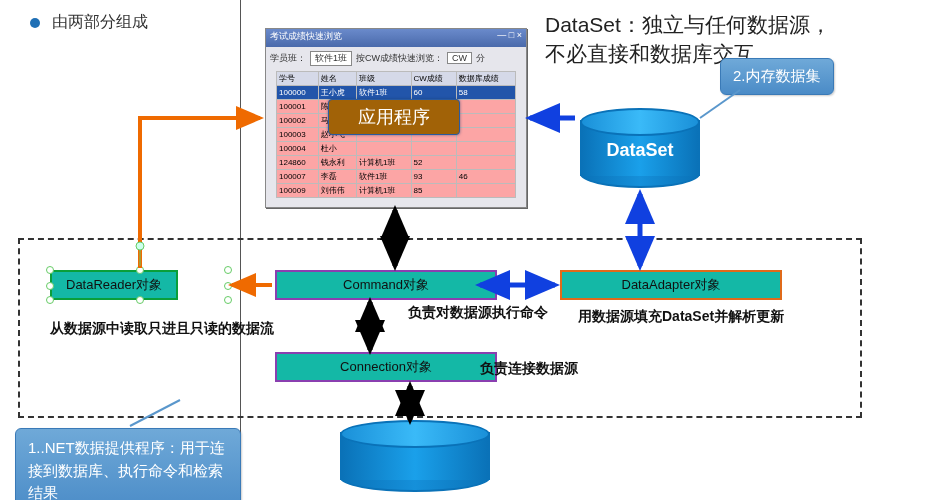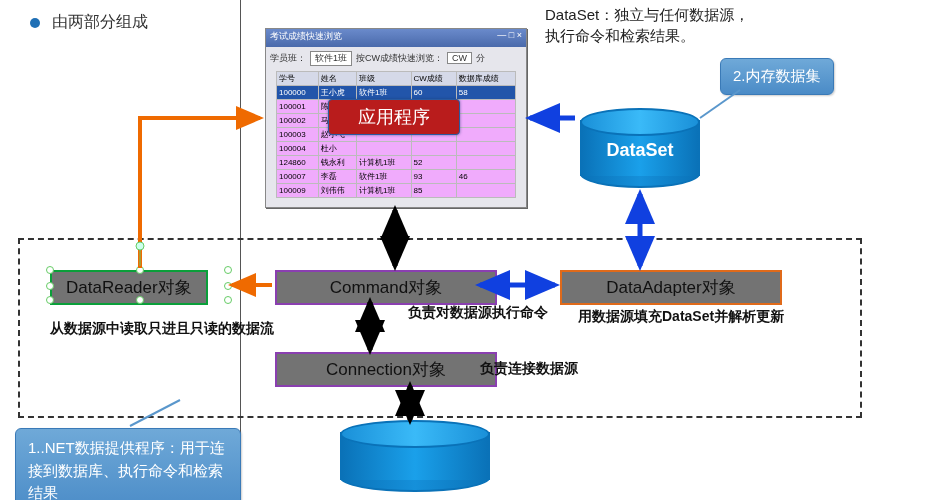--- a/index.html
+++ b/index.html
@@ -19,22 +19,22 @@
     align-items: center;
     font-size: 16px;
     color: #333;
   }
   .bullet .dot {
     width: 10px; height: 10px; border-radius: 50%;
     background: #1f6fb5; margin-right: 12px;
   }
   .dataset-desc {
     position: absolute;
-    left: 545px; top: 4px;
-    font-size: 15px; color: #222;
+    left: 545px; top: 10px;
+    font-size: 21px; color: #222;
     line-height: 1.4;
   }
   
   .appwin {
     position: absolute;
     left: 265px; top: 28px;
     width: 260px; height: 178px;
     background: #e6e6ec;
     border: 1px solid #888;
     box-shadow: 1px 1px 0 #666;
@@ -45,38 +45,38 @@
     color: #fff; font-size: 9px; padding: 1px 4px;
     display:flex; justify-content:space-between;
   }
   .appwin .toolbar {
     height: 18px; display:flex; align-items:center; gap:4px;
     padding: 2px 4px; font-size:9px; color:#333;
   }
   .appwin .toolbar .combo { background:#fff; border:1px solid #888; padding:0 4px; font-size:9px;}
   .appwin table {
     width: 240px; margin: 2px auto; border-collapse: collapse;
-    background:#f0abfc; font-size:8px;
+    background:#fca5a5; font-size:8px;
   }
   .appwin th, .appwin td {
     border:1px solid #bbb; padding:1px 2px; text-align:left;
     white-space:nowrap; overflow:hidden;
   }
   .appwin th { background:#d5d9e8; font-weight:normal;}
   .appwin tr.sel td { background:#25a; color:#fff;}
   .appwin .bottombar {
     position:absolute; bottom:2px; left:4px; right:4px;
     display:flex; justify-content:space-between; font-size:9px;
   }
   .appwin .bottombar .btn { border:1px solid #888; background:#eee; padding:1px 6px;}
   .app-tag {
     position: absolute;
     left: 328px; top: 99px;
     width: 130px; height: 34px;
-    background: #b91c1c;
+    background: #a16207;
     border: 1px solid #2a5aa0;
     border-radius: 4px;
     color: #fff; font-size: 18px;
     display:flex; align-items:center; justify-content:center;
     z-index: 5;
     box-shadow: 0 0 3px rgba(22,58,111,.6);
   }
   
   .cyl {
     position:absolute;
@@ -112,22 +112,22 @@
     color:#fff; font-size:15px;
     padding: 8px 12px;
     box-shadow: 1px 1px 2px rgba(0,0,0,.2);
   }
   .callout.memds { left: 720px; top: 58px; }
   .callout.netprov { left: 15px; top: 428px; width: 200px; line-height:1.5;}
   
   .obox {
     position:absolute;
     border:2px solid;
-    background:#737373;
-    font-size:17px;
+    background:#14b8a6;
+    font-size:13px;
     padding: 4px 14px;
     display:flex; align-items:center; justify-content:center;
   }
   .obox.reader { left: 50px; top: 270px; border-color:#0a9f3a; color:#111;}
   .obox.command { left: 275px; top: 270px; border-color:#8a3fb0; color:#111; width:190px;}
   .obox.adapter { left: 560px; top: 270px; border-color:#e06a1a; color:#111; width:190px;}
   .obox.connection { left: 275px; top: 352px; border-color:#8a3fb0; color:#111; width:190px;}
   
   .handles { position:absolute; }
   .handles .h {
@@ -165,21 +165,21 @@
 
 <div class="divider"></div>
 
 <div class="bullet">
   <span class="dot"></span>
   <span>由两部分组成</span>
 </div>
 
 <div class="dataset-desc">
   <div>DataSet：独立与任何数据源，</div>
-  <div>执行命令和检索结果。</div>
+  <div>不必直接和数据库交互。</div>
 </div>
 
 <div class="appwin">
   <div class="titlebar">
     <span>考试成绩快速浏览</span>
     <span>— □ ×</span>
   </div>
   <div class="toolbar">
     <span>学员班：</span>
     <span class="combo">软件1班</span>

